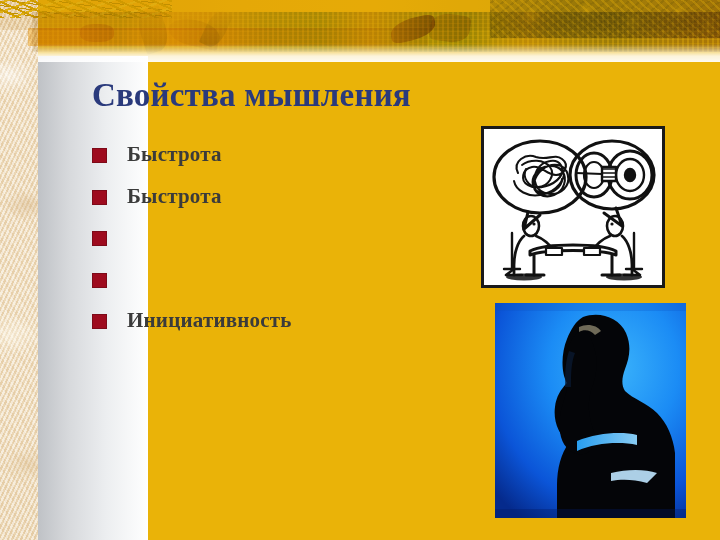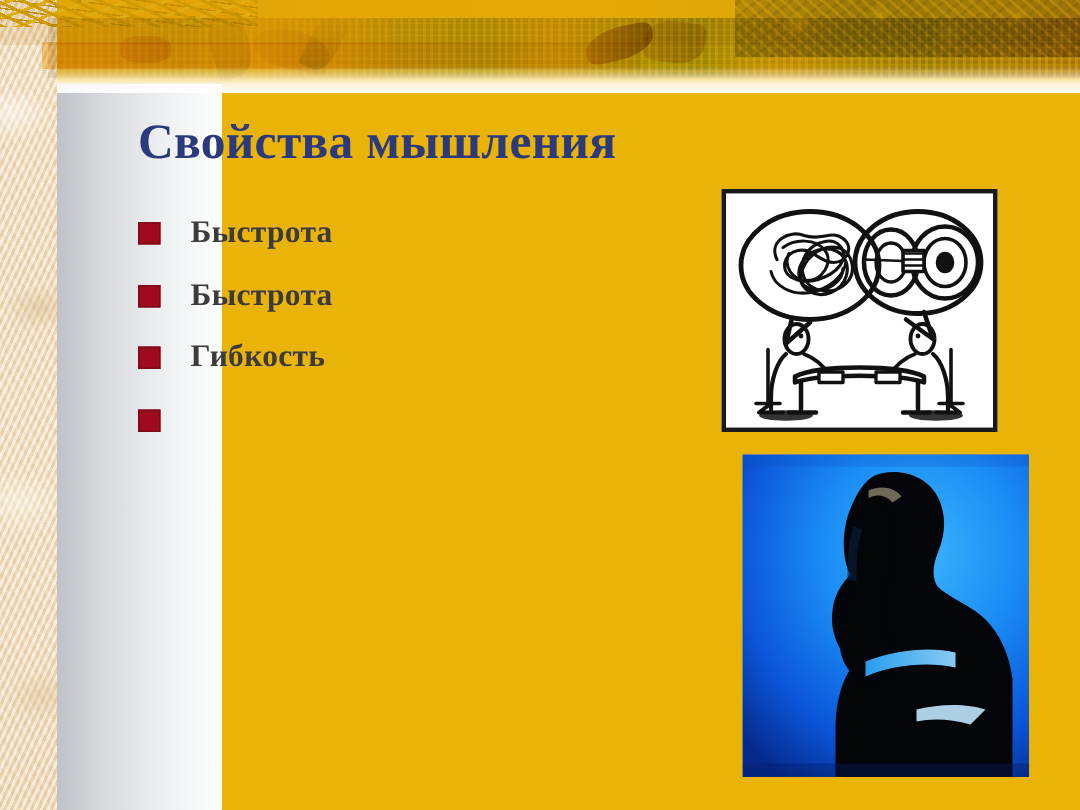--- a/index.html
+++ b/index.html
@@ -245,24 +245,27 @@
     <li class="bullet-row">
       <span class="bullet-mark"></span>
       <span class="bullet-text">Быстрота</span>
     </li>
     <li class="bullet-row">
       <span class="bullet-mark"></span>
       <span class="bullet-text">Быстрота</span>
     </li>
     <li class="bullet-row">
       <span class="bullet-mark"></span>
-      <span class="bullet-text">Гибкость</span>
-    </li>
-    <li class="bullet-row">
-      <span class="bullet-mark"></span>
+    </li>
+    <li class="bullet-row">
+      <span class="bullet-mark"></span>
+    </li>
+    <li class="bullet-row">
+      <span class="bullet-mark"></span>
+      <span class="bullet-text">Инициативность</span>
     </li>
   </ul>
 
   <div class="cartoon">
     <svg width="178" height="156" viewBox="0 0 178 156">
       <rect x="0" y="0" width="178" height="156" fill="#ffffff"></rect>
       <g stroke="#111111" fill="none" stroke-linecap="round" stroke-linejoin="round">
 
         <ellipse cx="56" cy="48" rx="46" ry="36" stroke-width="3.2"></ellipse>
         <path d="M44 83 L40 100 L56 86" stroke-width="3"></path>

